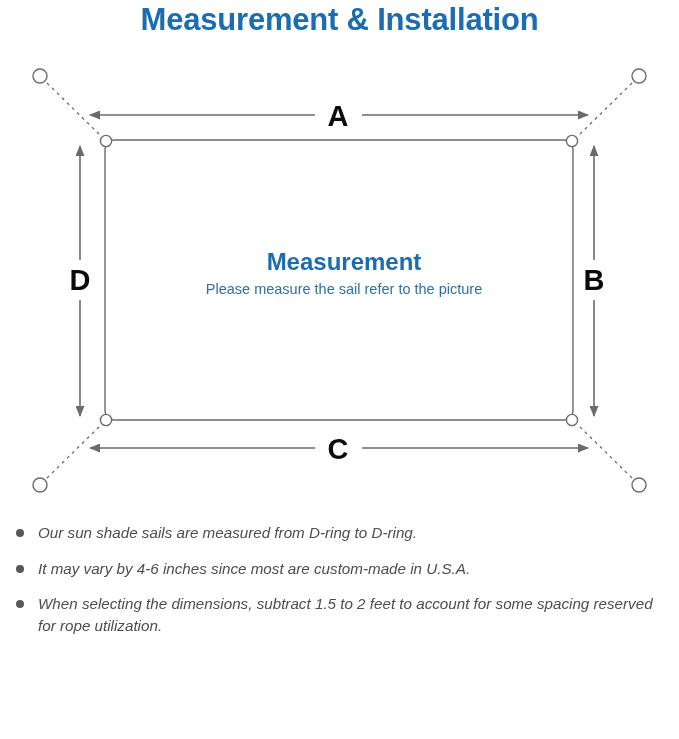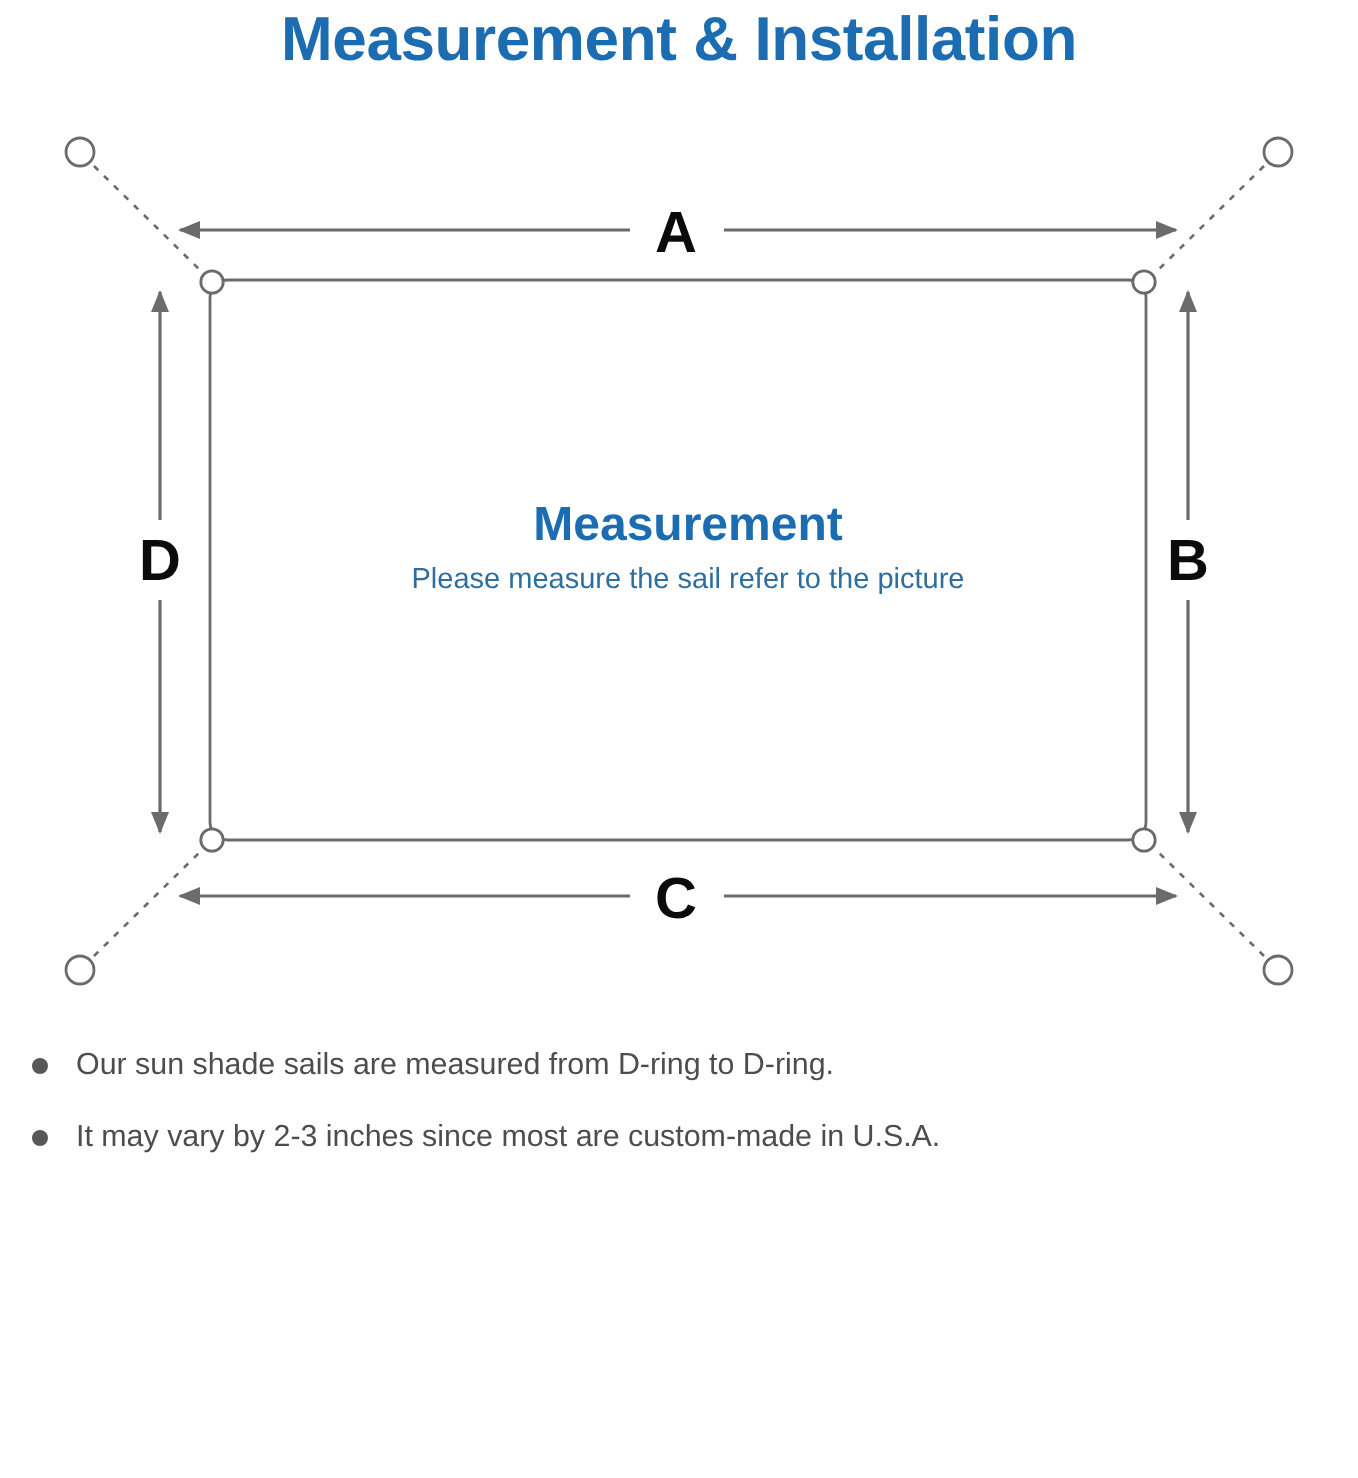--- a/index.html
+++ b/index.html
@@ -69,20 +69,21 @@
     top: 522px;
     width: 679px;
   }
   .note-item {
     position: relative;
     padding-left: 28px;
     margin: 0 18px 14px 10px;
     color: #4d4d4d;
     font-size: 15.2px;
     line-height: 1.42;
+    font-style: italic;
   }
   .note-bullet {
     position: absolute;
     left: 6px;
     top: 7px;
     width: 8px;
     height: 8px;
     border-radius: 50%;
     background: #585858;
   }
@@ -156,15 +157,19 @@
   </svg>
 </div>
 
 <div id="notes">
   <div class="note-item">
     <span class="note-bullet"></span>
     <span>Our sun shade sails are measured from D-ring to D-ring.</span>
   </div>
   <div class="note-item">
     <span class="note-bullet"></span>
-    <span>It may vary by 2-3 inches since most are custom-made in U.S.A.</span>
+    <span>It may vary by 4-6 inches since most are custom-made in U.S.A.</span>
+  </div>
+  <div class="note-item">
+    <span class="note-bullet"></span>
+    <span>When selecting the dimensions, subtract 1.5 to 2 feet to account for some spacing reserved for rope utilization.</span>
   </div>
 </div>
 
 </body></html>

